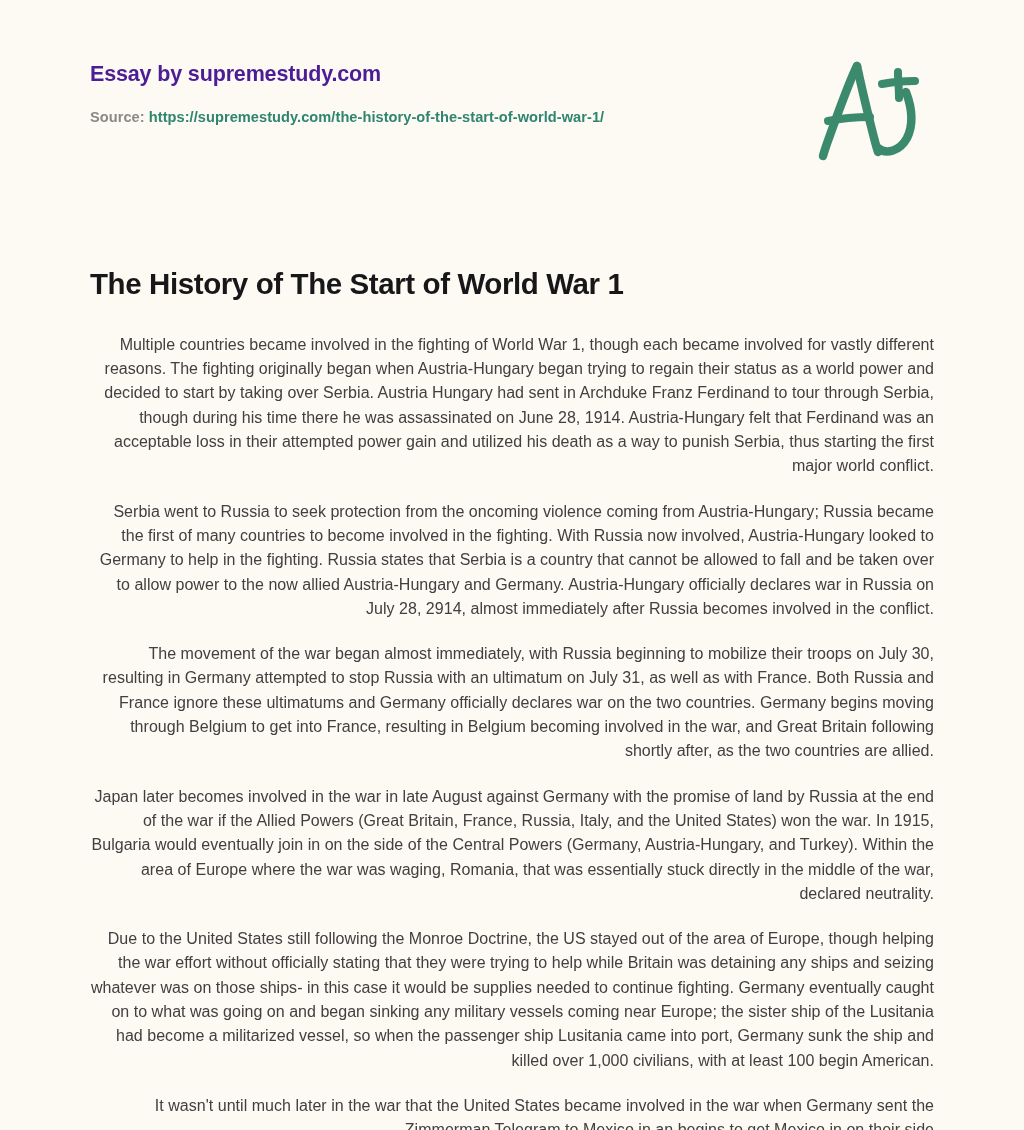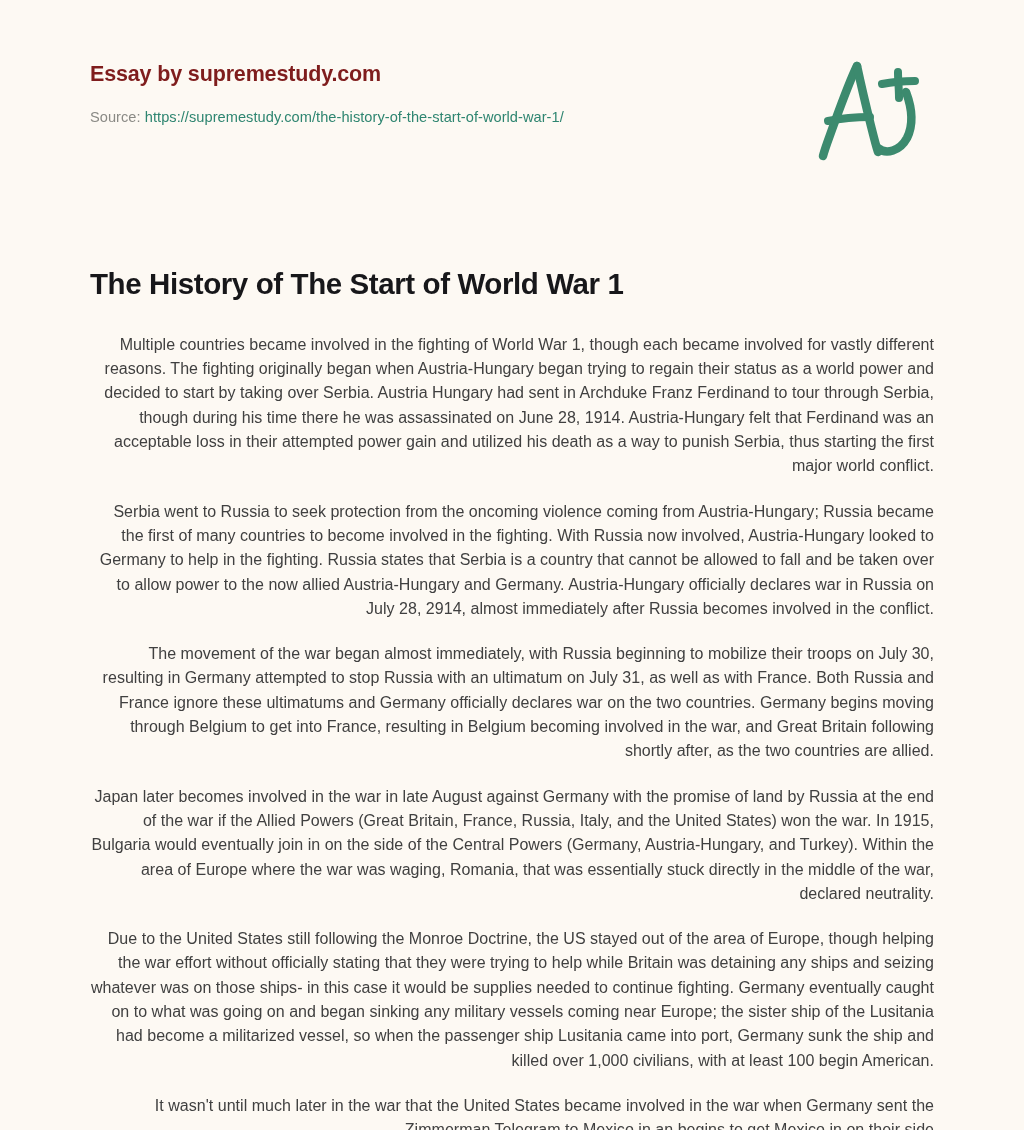--- a/index.html
+++ b/index.html
@@ -25,33 +25,34 @@
   
   .header {
     position: relative;
     padding-top: 62px;
     min-height: 128px;
   }
 
   .byline {
     font-size: 21.5px;
     font-weight: bold;
-    color: #7f1d1d;
+    color: #4c1d95;
     letter-spacing: -0.15px;
     margin: 0;
     line-height: 1.2;
   }
 
   .source-line {
     margin: 20px 0 0 0;
     font-size: 14.6px;
     color: #8a8a85;
     line-height: 1.3;
     letter-spacing: 0.05px;
     white-space: nowrap;
+    font-weight: bold;
   }
 
   .source-label {
     color: #8a8a85;
   }
 
   .source-url {
     color: #2e8570;
     text-decoration: none;
   }

